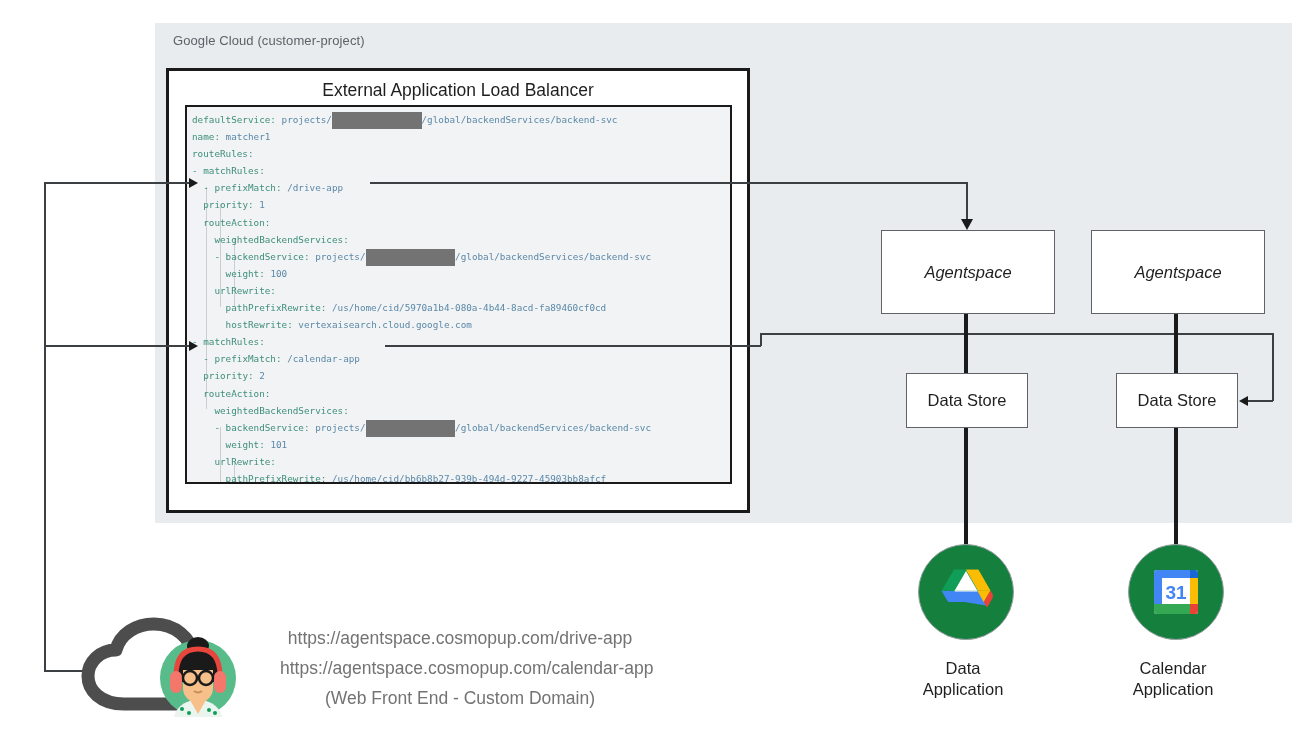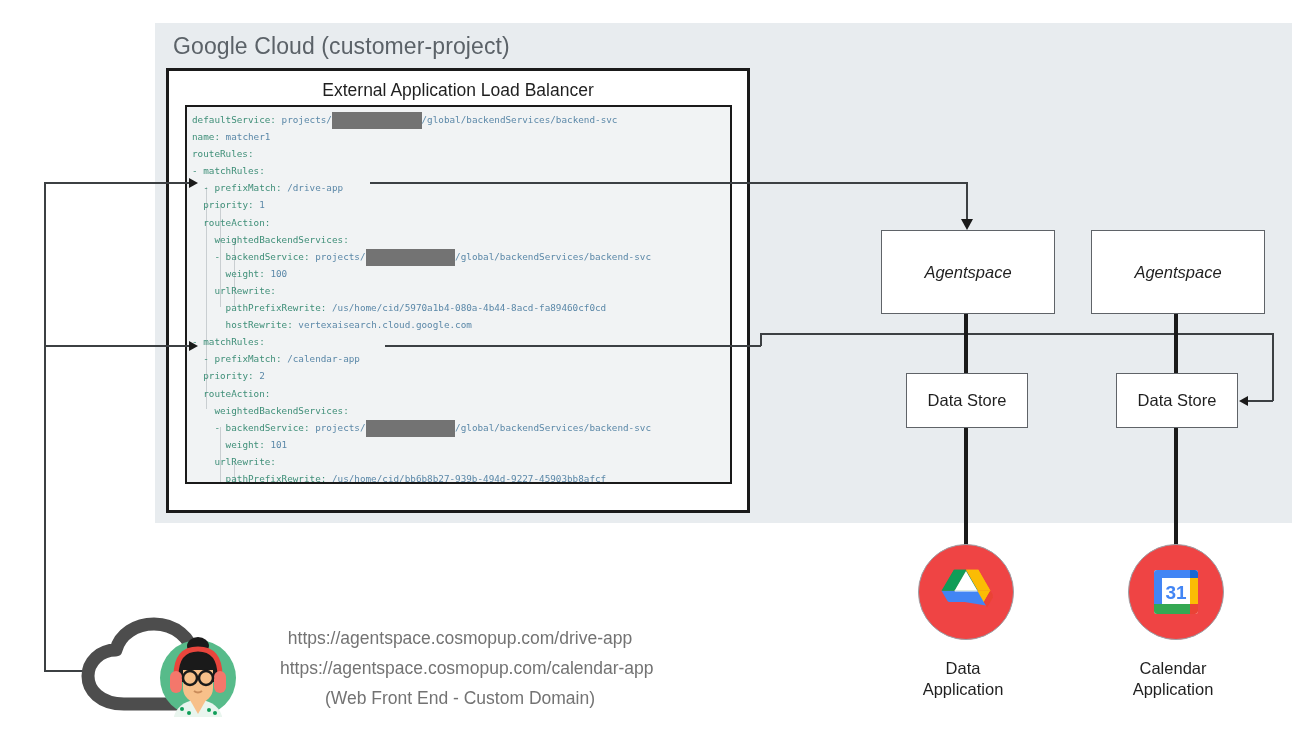--- a/index.html
+++ b/index.html
@@ -26,21 +26,21 @@
     left: 155px;
     top: 23px;
     width: 1137px;
     height: 500px;
     background: #e8ecef;
   }
   .cloud-panel-title {
     position: absolute;
     left: 173px;
     top: 33px;
-    font-size: 23px;
+    font-size: 13px;
     color: #5b6268;
     letter-spacing: .1px;
     white-space: nowrap;
   }
 
   
   .lb-box {
     position: absolute;
     left: 166px;
     top: 68px;
@@ -139,21 +139,21 @@
     border-right: 6px solid transparent;
     border-top: 11px solid #1a1a1a;
   }
 
   
   .app-circle {
     position: absolute;
     width: 96px;
     height: 96px;
     border-radius: 50%;
-    background: #ef4444;
+    background: #15803d;
     border: 1.5px solid #9aa0a6;
     box-sizing: border-box;
     display: flex;
     align-items: center;
     justify-content: center;
   }
   .app-label {
     position: absolute;
     width: 160px;
     text-align: center;

